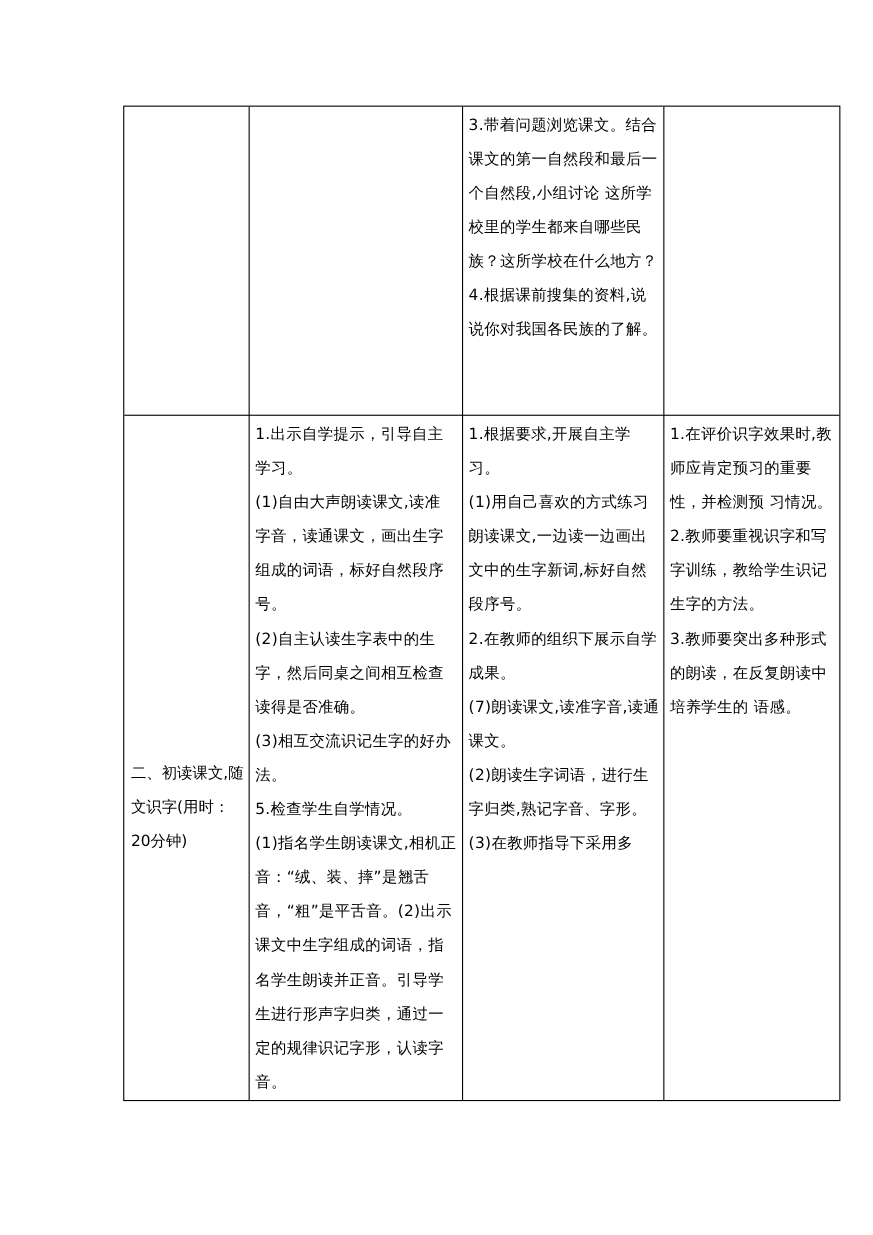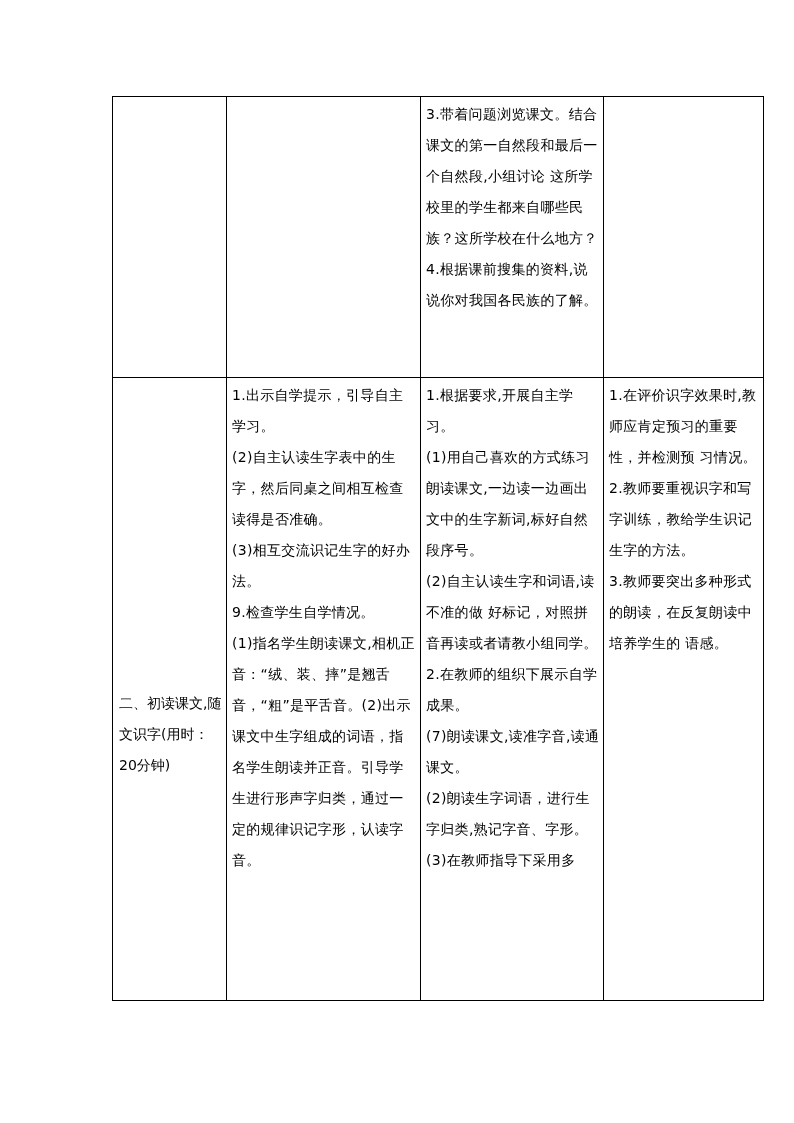--- a/index.html
+++ b/index.html
@@ -34,29 +34,29 @@
     <p>3.带着问题浏览课文。结合课文的第一自然段和最后一个自然段,小组讨论 这所学校里的学生都来自哪些民族？这所学校在什么地方？</p>
     <p>4.根据课前搜集的资料,说说你对我国各民族的了解。</p>
   </div>
   <div class="cell" style="left:491px;top:0;width:160px;height:281px;"></div>
 
   <div class="cell" style="left:0;top:281px;width:114px;height:622px;">
     <div class="stage">二、初读课文,随文识字(用时：20分钟)</div>
   </div>
   <div class="cell txt" style="left:114px;top:281px;width:194px;height:622px;">
     <p>1.出示自学提示，引导自主学习。</p>
+    <p>(1)自由大声朗读课文,读准 字音，读通课文，画出生字组成的词语，标好自然段序号。</p>
     <p>(2)自主认读生字表中的生字，然后同桌之间相互检查读得是否准确。</p>
     <p>(3)相互交流识记生字的好办法。</p>
-    <p>9.检查学生自学情况。</p>
+    <p>5.检查学生自学情况。</p>
     <p>(1)指名学生朗读课文,相机正音：“绒、装、摔”是翘舌音，“粗”是平舌音。(2)出示课文中生字组成的词语，指名学生朗读并正音。引导学生进行形声字归类，通过一定的规律识记字形，认读字音。</p>
   </div>
   <div class="cell txt" style="left:308px;top:281px;width:183px;height:622px;">
     <p>1.根据要求,开展自主学习。</p>
     <p>(1)用自己喜欢的方式练习朗读课文,一边读一边画出文中的生字新词,标好自然段序号。</p>
-    <p>(2)自主认读生字和词语,读不准的做 好标记，对照拼音再读或者请教小组同学。</p>
     <p>2.在教师的组织下展示自学成果。</p>
     <p>(7)朗读课文,读准字音,读通课文。</p>
     <p>(2)朗读生字词语，进行生字归类,熟记字音、字形。</p>
     <p>(3)在教师指导下采用多</p>
   </div>
   <div class="cell txt" style="left:491px;top:281px;width:160px;height:622px;">
     <p>1.在评价识字效果时,教师应肯定预习的重要性，并检测预 习情况。</p>
     <p>2.教师要重视识字和写字训练，教给学生识记生字的方法。</p>
     <p>3.教师要突出多种形式的朗读，在反复朗读中培养学生的 语感。</p>
   </div>

